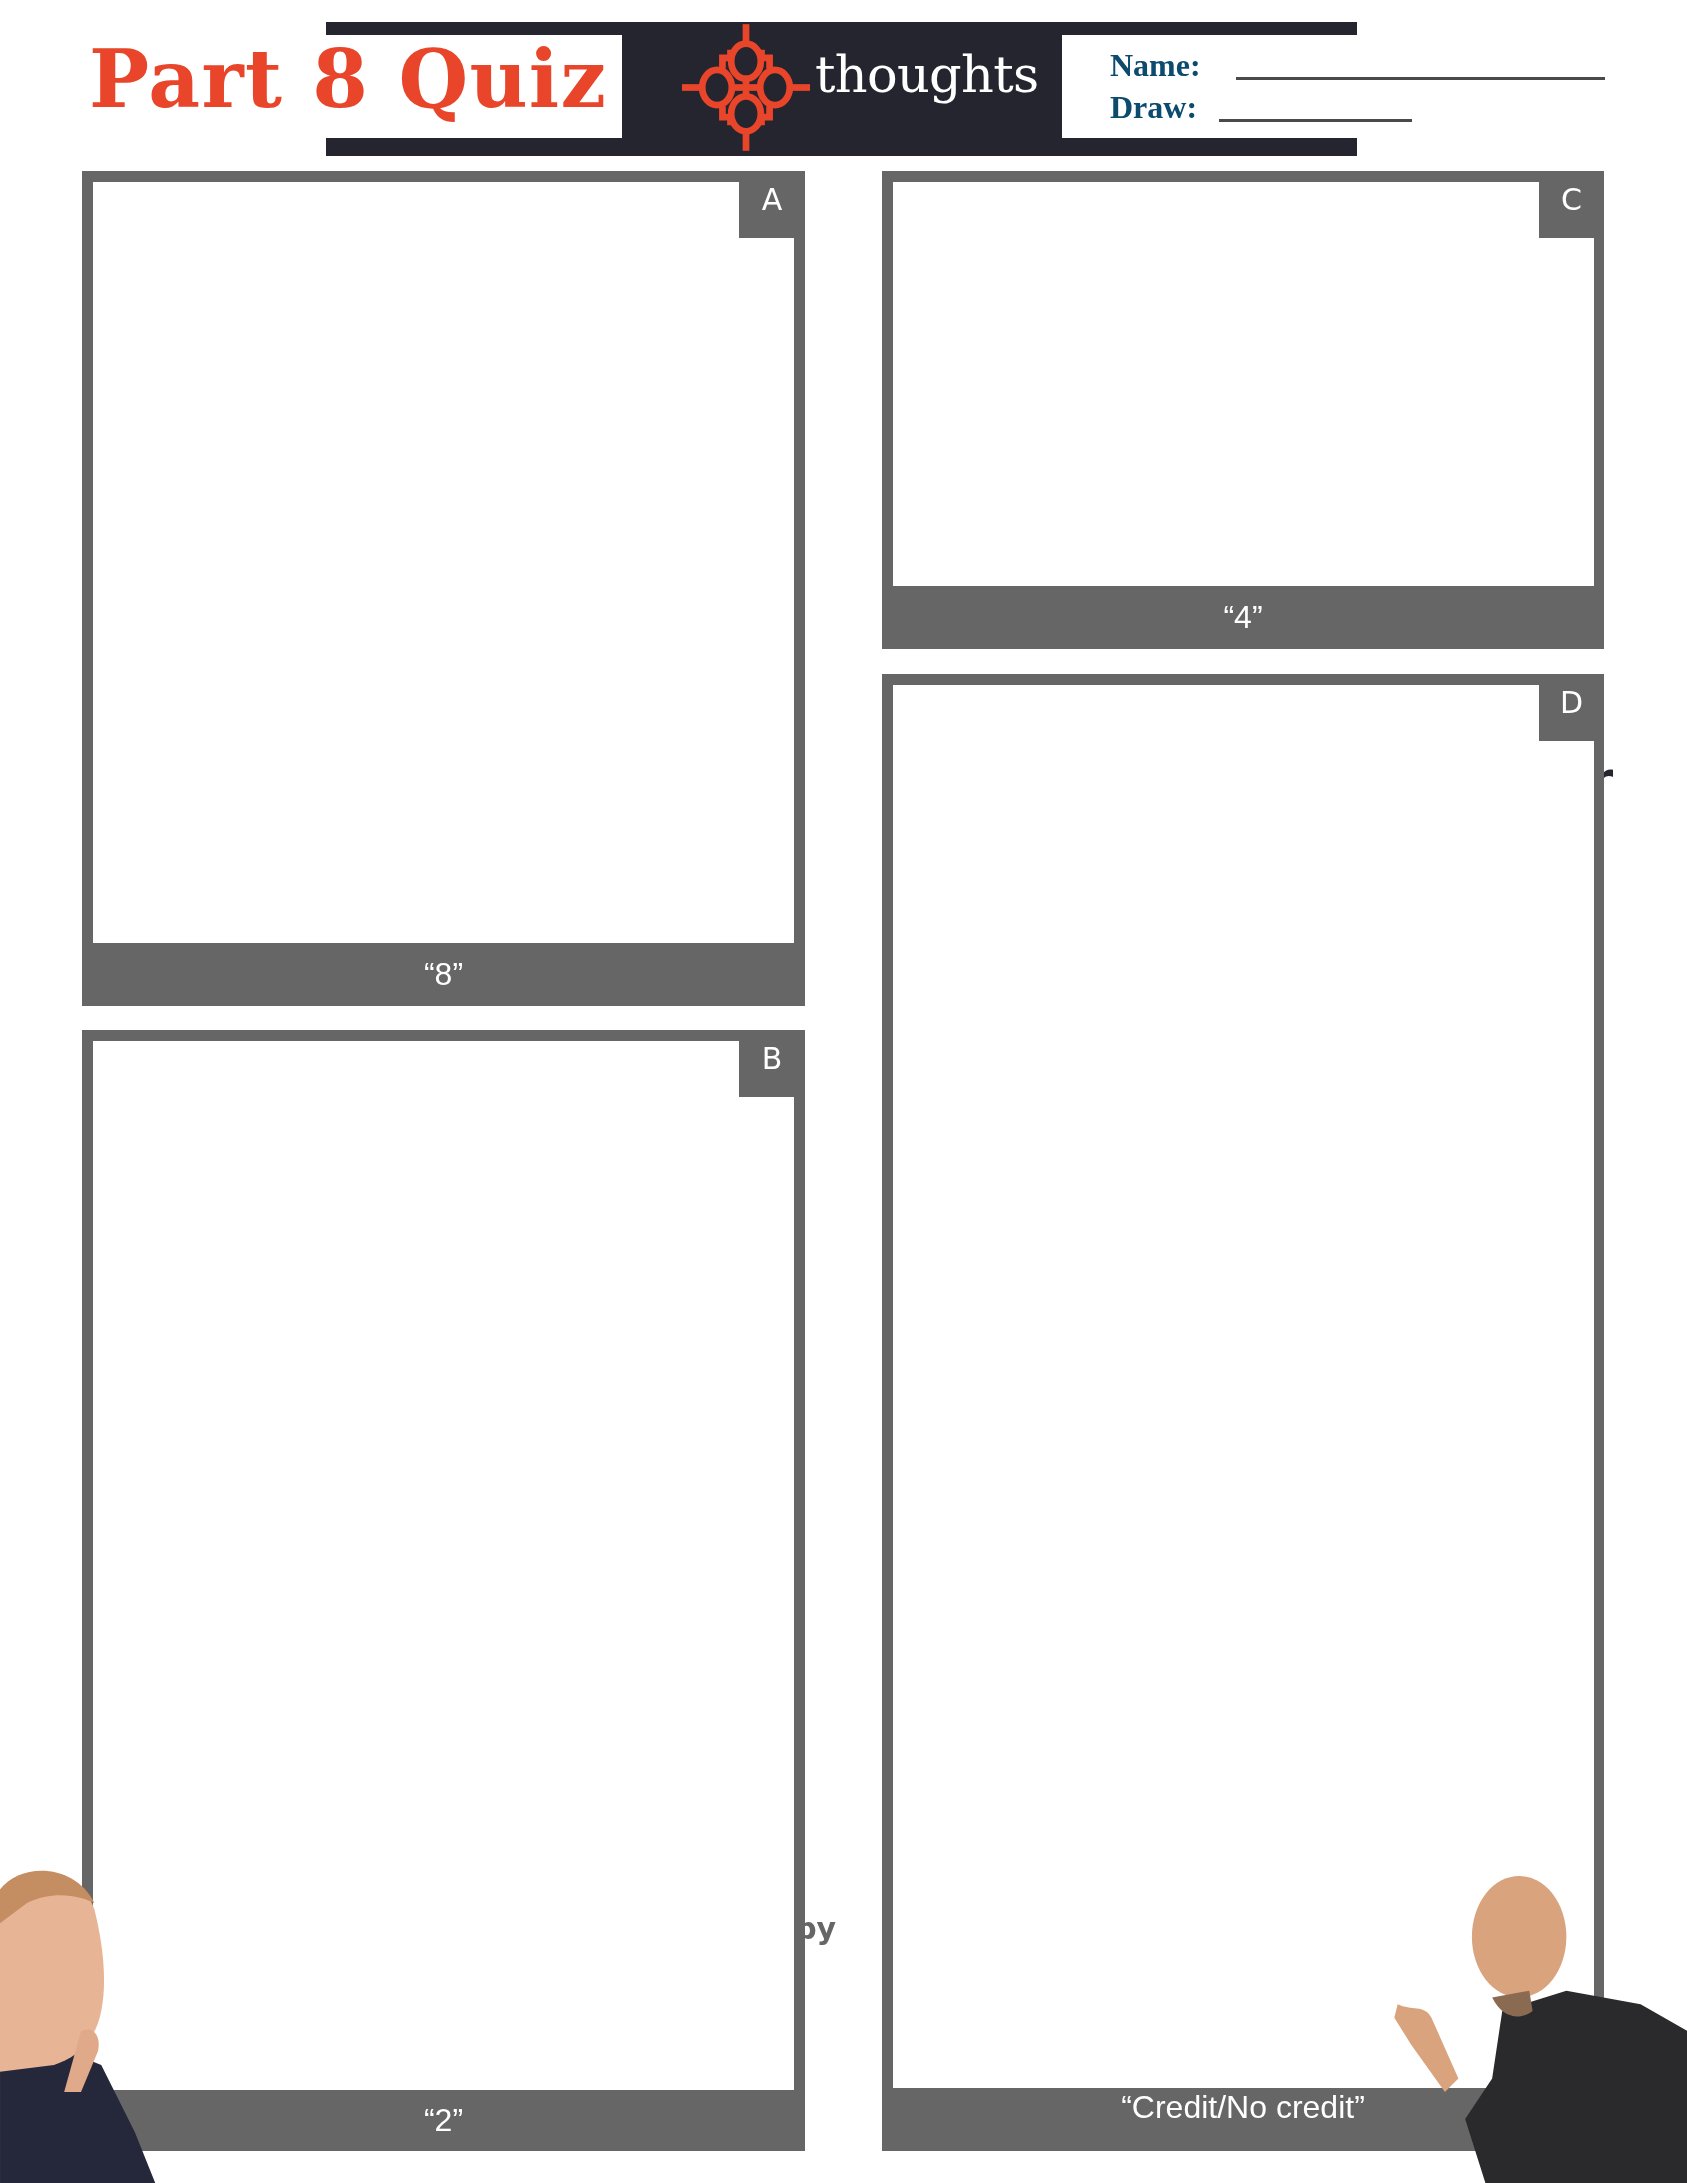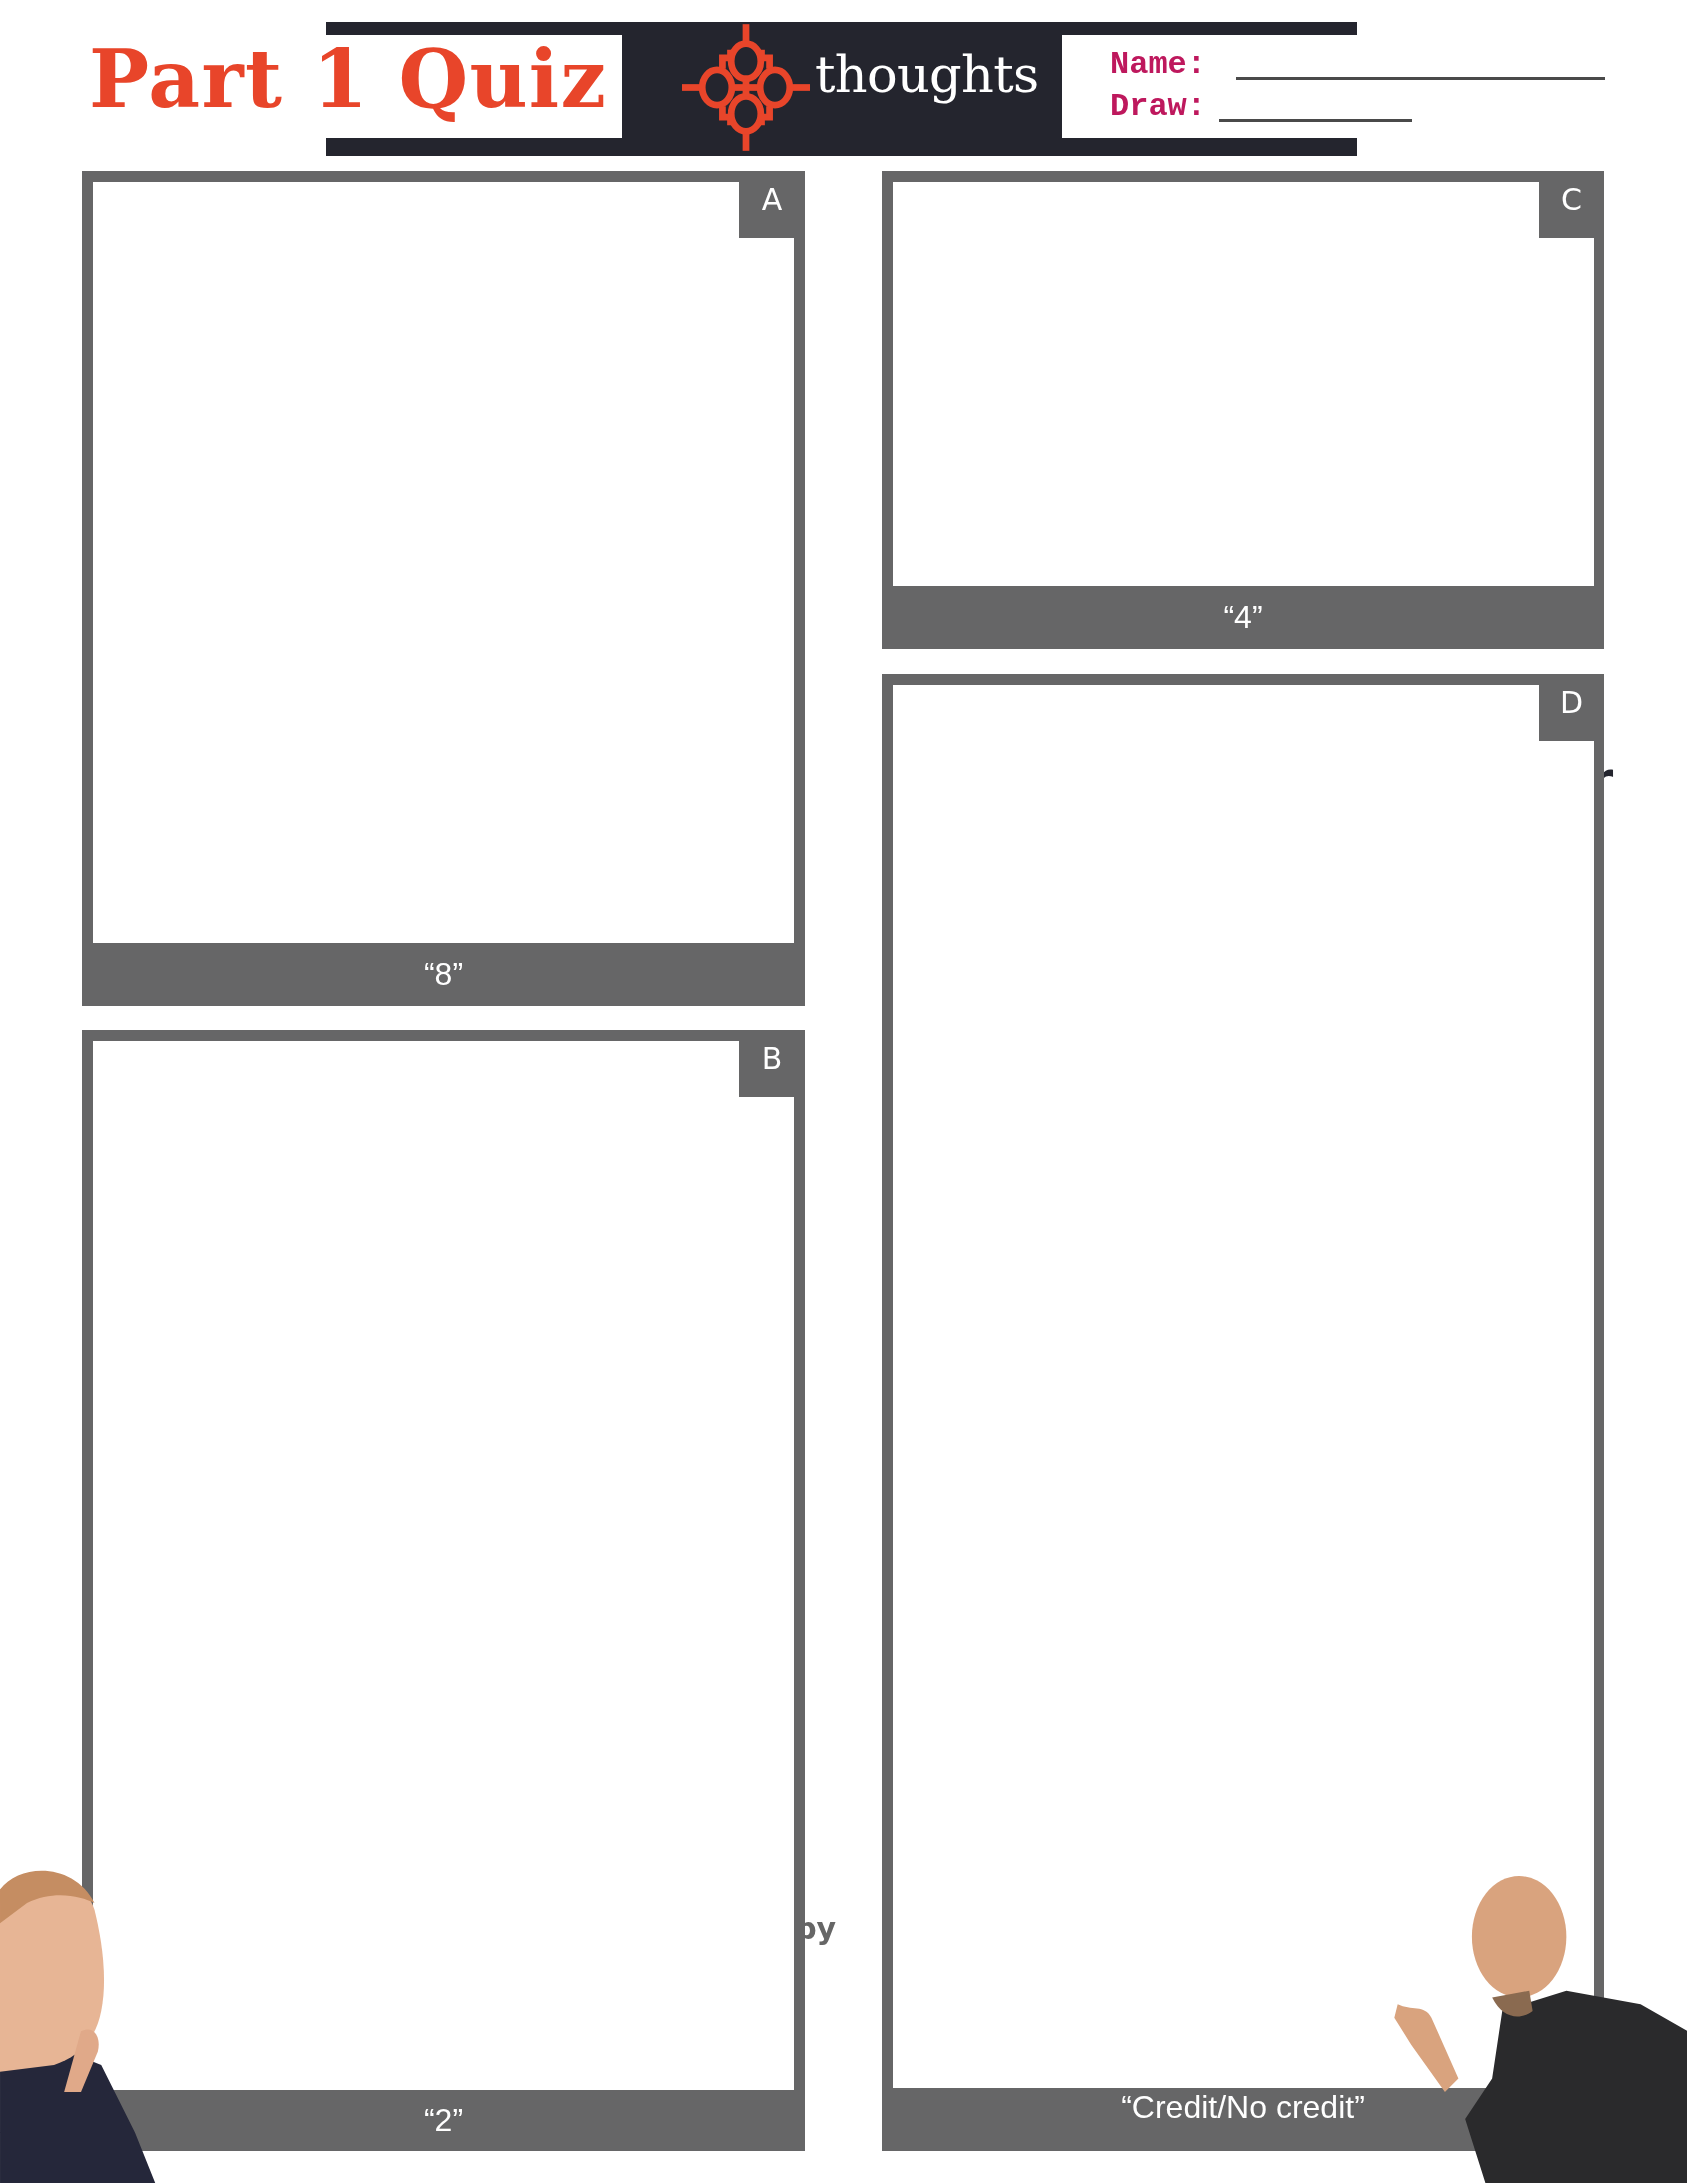--- a/index.html
+++ b/index.html
@@ -5,21 +5,21 @@
   html, body { margin:0; padding:0; background:#ffffff; }
   body { width:1687px; height:2183px; position:relative; overflow:hidden; font-family:"Liberation Sans", sans-serif; }
 
   
   .quiz-title { position:absolute; left:89px; top:39px; font-family:"DejaVu Serif", serif; font-weight:bold; font-size:80px; line-height:1; color:#e8452a; letter-spacing:1.3px; white-space:nowrap; z-index:3; }
   .band { position:absolute; left:326px; top:21.6px; width:1031px; height:134px; background:#24252e; z-index:1; }
   .band-inset-left { position:absolute; left:326px; top:35px; width:296px; height:103px; background:#fff; z-index:2; }
   .band-inset-right { position:absolute; left:1062px; top:35px; width:625px; height:103px; background:#fff; z-index:2; }
   .logo { position:absolute; left:682px; top:24px; width:128px; height:127px; z-index:3; }
   .logo-text { position:absolute; left:815px; top:49px; font-family:"DejaVu Serif", serif; font-size:51px; color:#ffffff; line-height:1; z-index:3; letter-spacing:-0.7px; }
-  .field-label { position:absolute; font-family:Liberation Mono, monospace; font-weight:bold; font-size:32px; color:#be185d; line-height:1; z-index:3; }
+  .field-label { position:absolute; font-family:Liberation Serif, serif; font-weight:bold; font-size:32px; color:#0c4a6e; line-height:1; z-index:3; }
   .field-line { position:absolute; height:2.7px; background:#4a4a4a; z-index:3; }
 
   
   .card { position:absolute; background:#666667; z-index:1; }
   .card-inner { position:absolute; background:#ffffff; }
   .card-tab { position:absolute; background:#666667; color:#fff; font-family:"DejaVu Sans", sans-serif; font-size:30px; text-align:center; }
   .card-foot { position:absolute; left:0; right:0; bottom:0; color:#fff; font-size:32px; text-align:center; }
   .card-title { position:absolute; color:#24252e; font-family:"DejaVu Sans", sans-serif; font-weight:bold; font-size:46px; line-height:1.28; letter-spacing:-0.7px; }
   .item { position:absolute; font-family:"DejaVu Sans", sans-serif; font-weight:bold; font-size:30px; color:#666666; line-height:1.33; letter-spacing:-0.3px; }
   .num { color:#333333; }
@@ -28,21 +28,21 @@
 
   
   .person { position:absolute; z-index:5; }
 </style>
 </head>
 <body>
 
 <div class="band"></div>
 <div class="band-inset-left"></div>
 <div class="band-inset-right"></div>
-<div class="quiz-title">Part 1 Quiz</div>
+<div class="quiz-title">Part 8 Quiz</div>
 
 <svg class="logo" viewBox="0 0 190 188">
   <g fill="none" stroke="#e8452a" stroke-width="10">
     <line x1="95" y1="0" x2="95" y2="30"></line>
     <line x1="95" y1="158" x2="95" y2="188"></line>
     <line x1="0" y1="94" x2="28" y2="94"></line>
     <line x1="162" y1="94" x2="190" y2="94"></line>
     <ellipse cx="95" cy="55" rx="22" ry="26"></ellipse>
     <ellipse cx="95" cy="133" rx="22" ry="26"></ellipse>
     <ellipse cx="52" cy="94" rx="22" ry="26"></ellipse>

